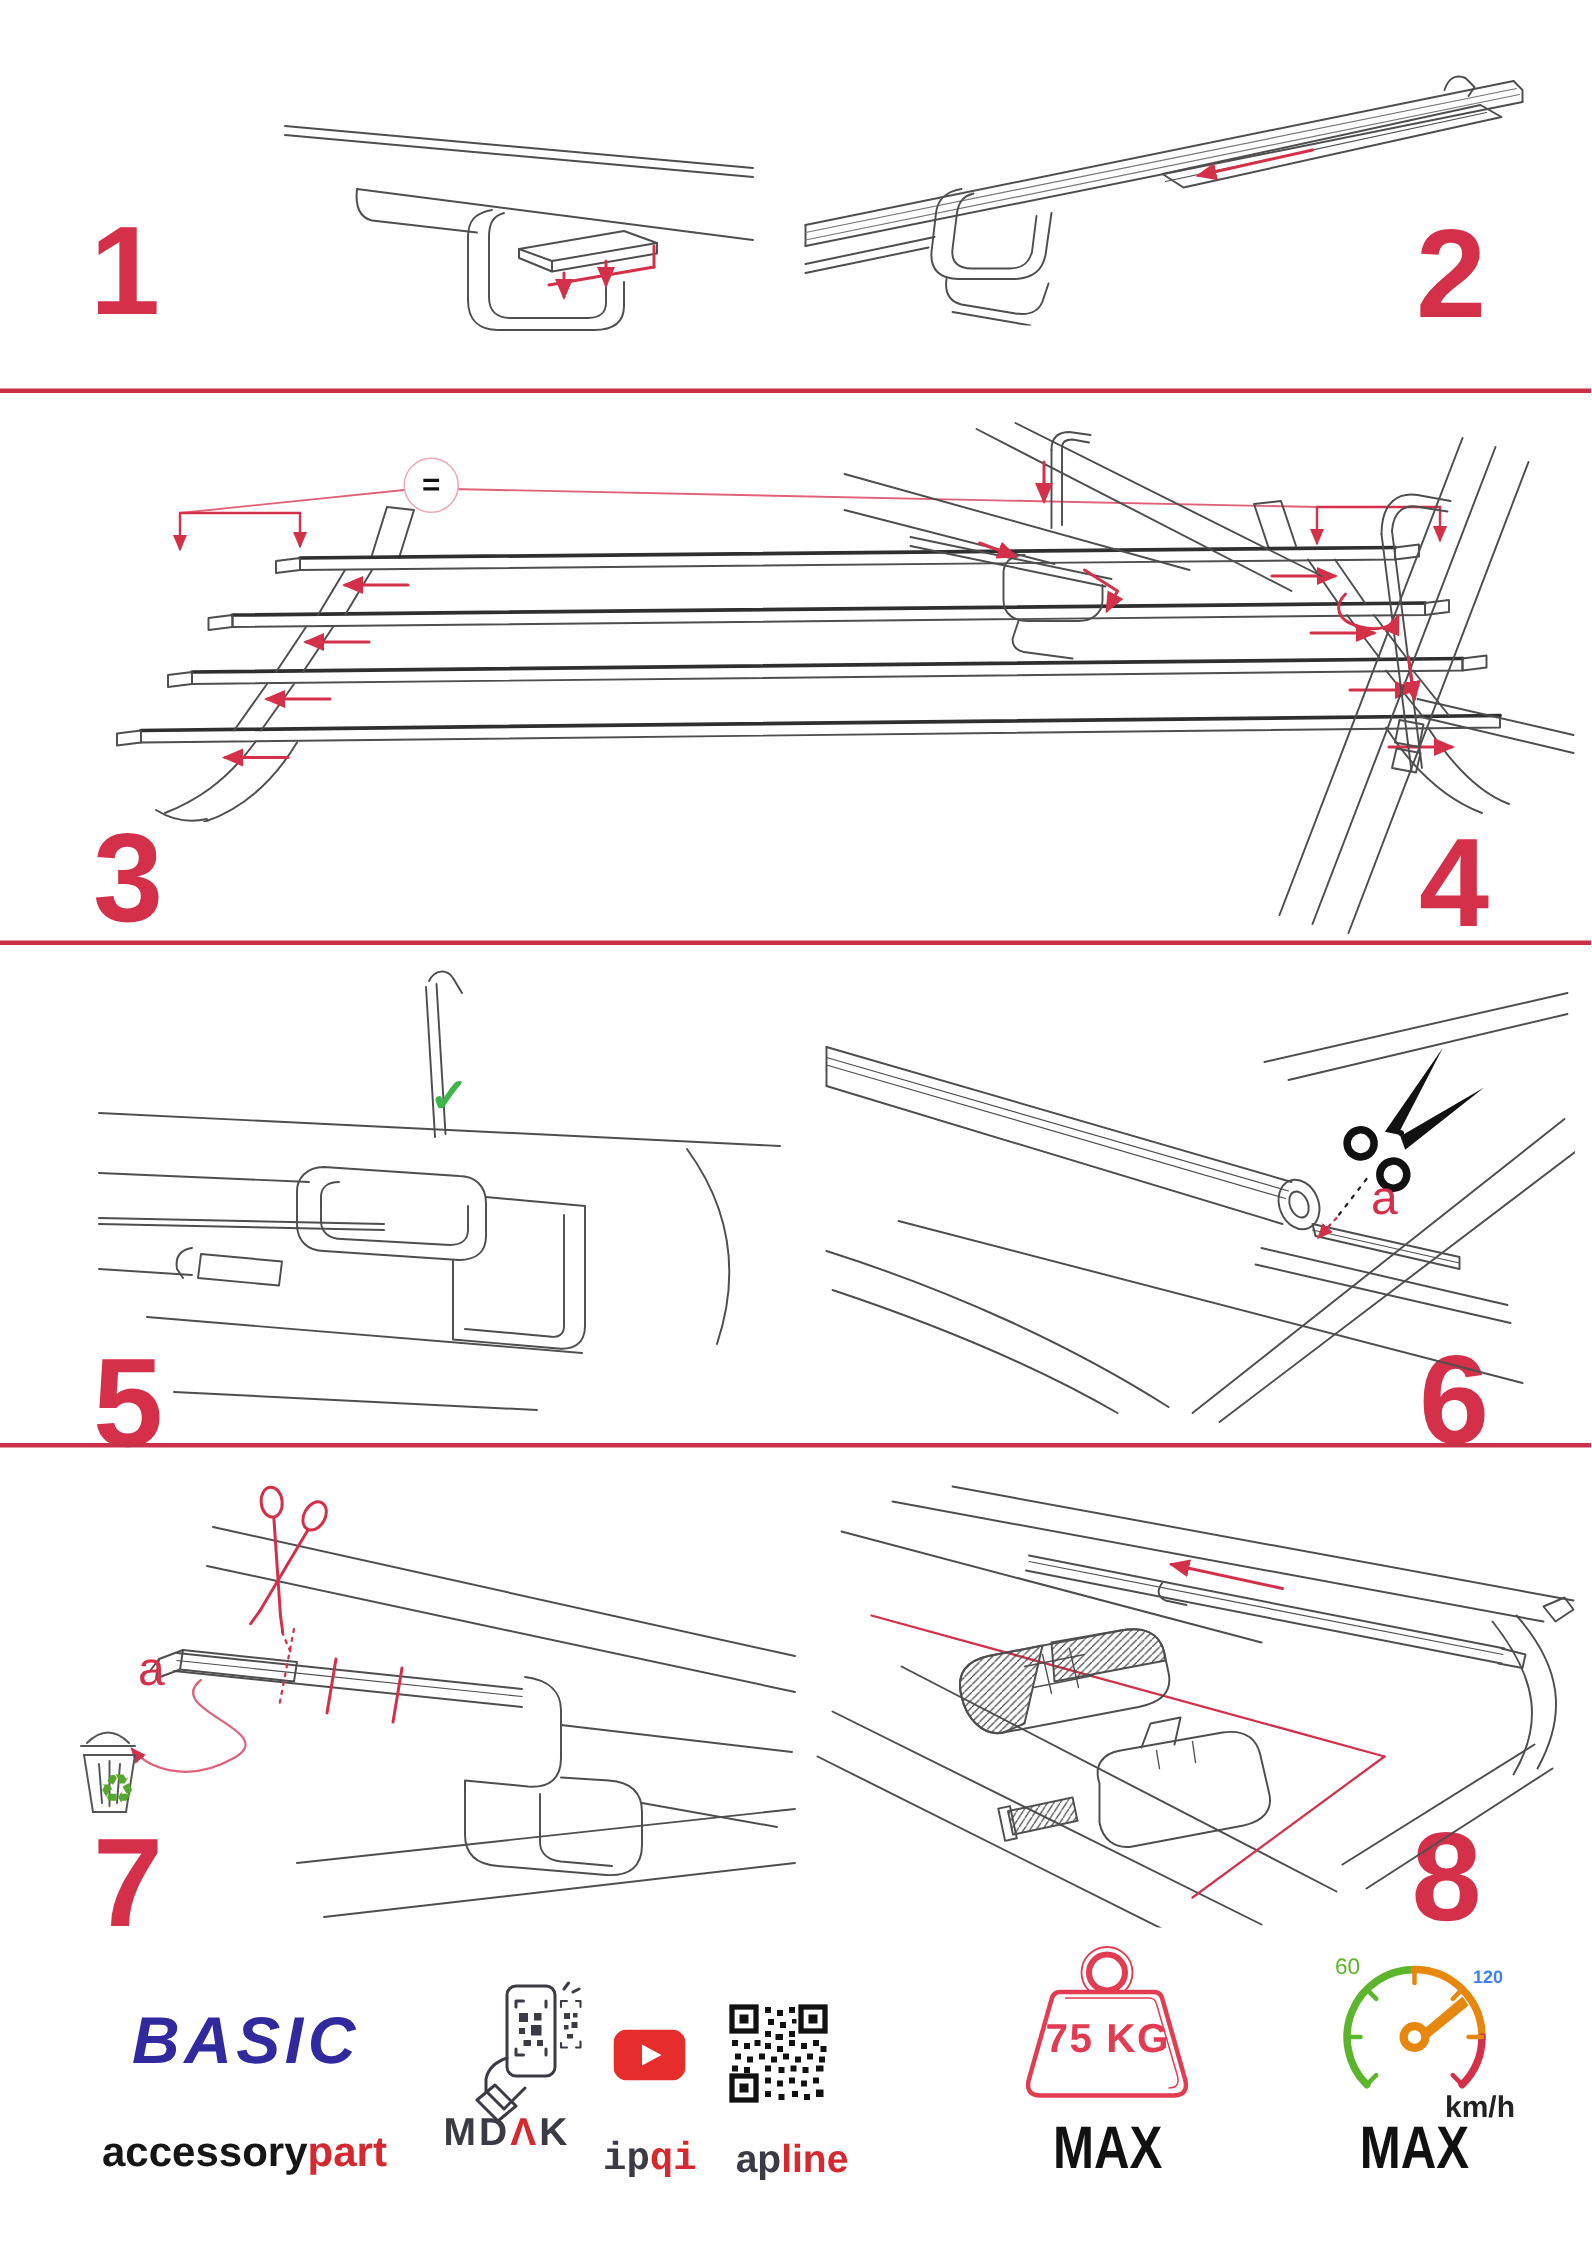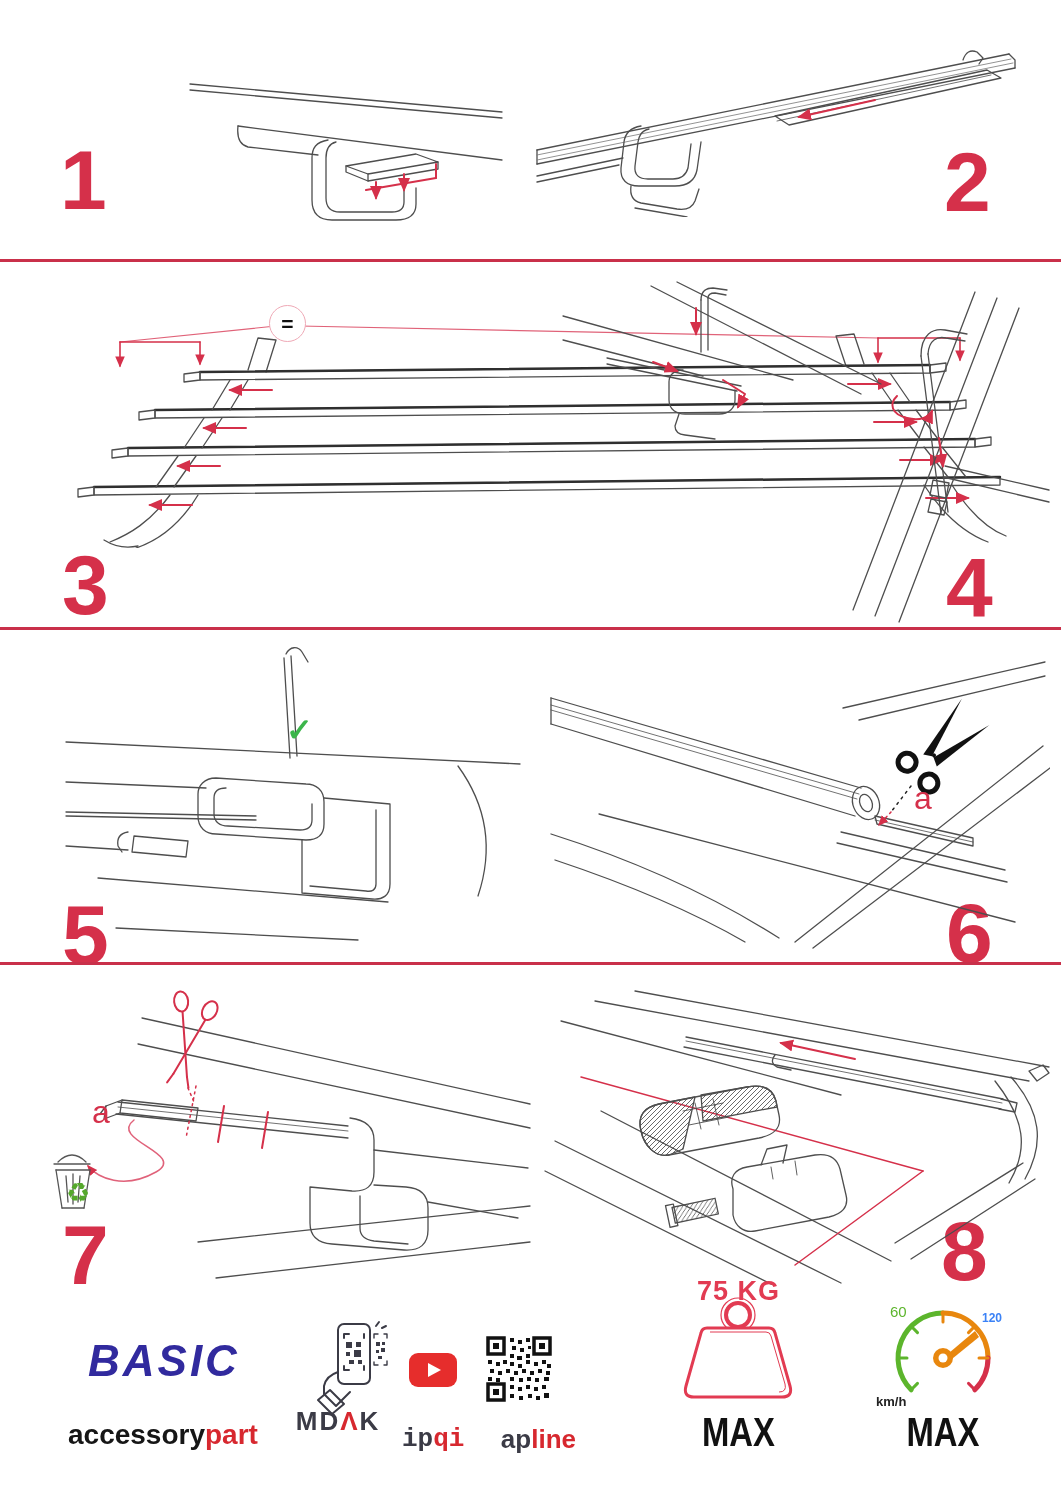--- a/index.html
+++ b/index.html
@@ -19,27 +19,27 @@
   .a7{left:92px;top:1096px;}
   .recycle{left:66px;top:1180px;font-size:27px;color:#55a82c;}
   
   .brand-title{position:absolute;left:88px;top:1336px;font-size:44px;font-weight:700;
         color:#312a9e;letter-spacing:3px;font-style:italic;}
   .brand-sub{position:absolute;left:68px;top:1419px;font-size:28px;font-weight:700;color:#161616;text-align:right;}
   .red-part{color:#d7282f;}
   .p-label{position:absolute;font-weight:700;color:#3b3b46;text-align:center;}
   .p-mdak{left:288px;width:100px;top:1406px;font-size:26px;letter-spacing:2px;}
   .p-ipqi{left:402px;width:62px;top:1424px;font-size:26px;font-family:Liberation Mono, monospace;}
-  .p-apline{left:480px;width:96px;top:1424px;font-size:26px;text-align:right;}
+  .p-apline{left:480px;width:96px;top:1424px;font-size:26px;}
   .limit-text{position:absolute;text-align:center;font-weight:700;}
-  .w-value{left:670px;width:137px;top:1276px;font-size:27px;color:#e23b52;letter-spacing:1px;}
+  .w-value{left:670px;width:137px;top:1344px;font-size:27px;color:#e23b52;letter-spacing:1px;}
   .w-max{left:670px;width:137px;top:1410px;font-size:40px;color:#111;transform:scaleX(.82);}
   .s-low{left:890px;top:1304px;font-size:15px;color:#5cb52c;}
   .s-high{left:982px;top:1312px;font-size:12px;color:#3b82f6;}
-  .s-unit{left:876px;width:134px;top:1394px;font-size:13px;color:#222;font-weight:700;text-align:left;}
+  .s-unit{left:876px;width:134px;top:1394px;font-size:20px;color:#222;font-weight:700;text-align:right;}
   .s-max{left:876px;width:134px;top:1410px;font-size:40px;color:#111;transform:scaleX(.82);}
 </style>
 </head>
 <body>
 
 <div class="page">
 
   <div class="num" style="left:60px;top:138px;">1</div>
   <div class="num" style="left:944px;top:140px;">2</div>
   <div class="num" style="left:62px;top:543px;">3</div>

